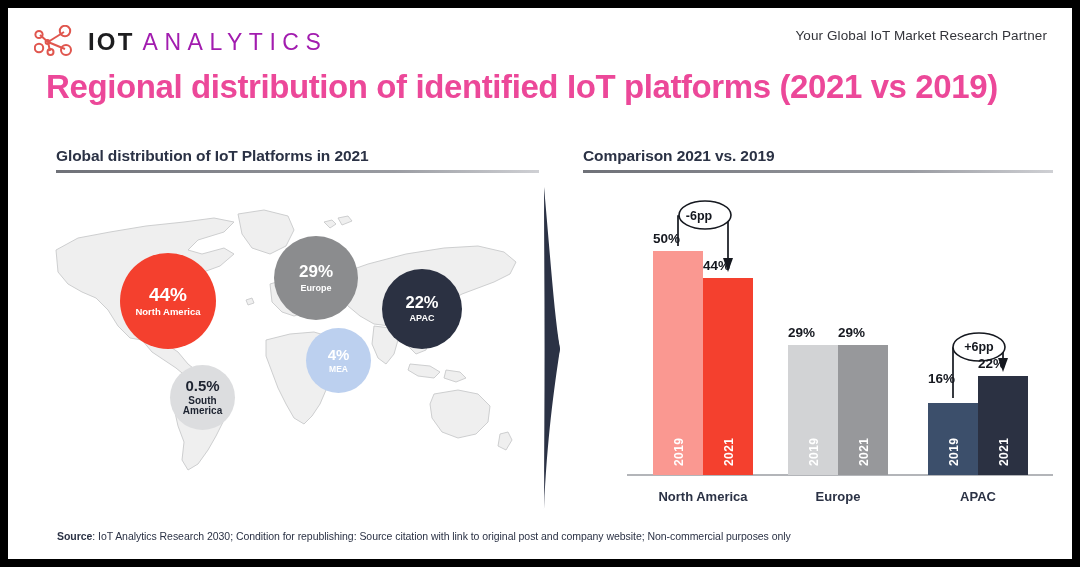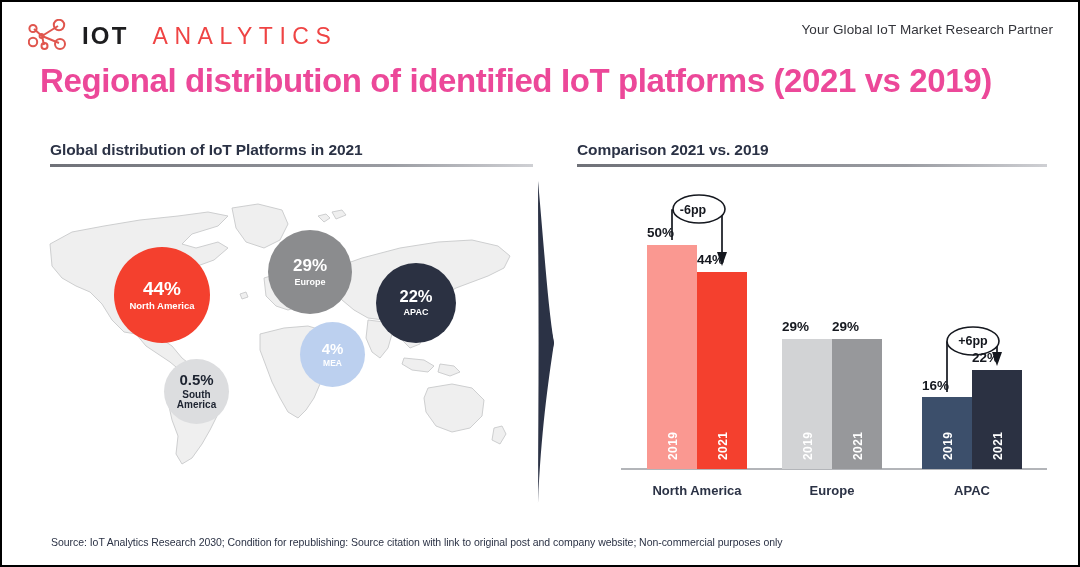--- a/index.html
+++ b/index.html
@@ -10,21 +10,21 @@
   body {
     font-family: "Liberation Sans", sans-serif;
     -webkit-font-smoothing: antialiased;
   }
   #slide {
     position: relative;
     width: 1080px;
     height: 567px;
     background: #ffffff;
     box-sizing: border-box;
-    border: 2px solid #000000;
+    border: 8px solid #000000;
     overflow: hidden;
   }
 
   
   #logo-row {
     position: absolute;
     left: 26px;
     top: 16px;
     display: flex;
     align-items: center;
@@ -36,22 +36,22 @@
     font-weight: bold;
     letter-spacing: 2.2px;
     color: #1d1d1f;
     margin-left: 10px;
     line-height: 1;
   }
   #logo-analytics {
     font-size: 23px;
     font-weight: 300;
     letter-spacing: 6.5px;
-    color: #ef4444;
-    margin-left: 24px;
+    color: #a21caf;
+    margin-left: 8px;
     line-height: 1;
   }
   #tagline {
     position: absolute;
     right: 25px;
     top: 20px;
     font-size: 13.5px;
     color: #33343a;
     letter-spacing: 0.1px;
   }
@@ -192,21 +192,21 @@
   
   #source {
     position: absolute;
     left: 36px;
     bottom: 17px;
     font-size: 10.5px;
     color: #2b3245;
     letter-spacing: -0.05px;
     white-space: nowrap;
   }
-  #source b { font-weight: normal; padding-left: 13px; }
+  #source b { font-weight: bold; padding-left: 13px; }
 </style>
 </head>
 <body>
 
 <div id="slide">
 
   <div id="logo-row">
     <svg id="logo-mark" viewBox="0 0 44 34">
       <g fill="none" stroke="#e0564e" stroke-width="2">
         <line x1="14" y1="17" x2="30" y2="7"></line>
@@ -326,21 +326,21 @@
       <ellipse cx="396" cy="159" rx="26" ry="14" fill="#ffffff" stroke="#15181f" stroke-width="1.6"></ellipse>
     </svg>
 
     <div class="ann-text" style="left:96px; top:21px; width:40px;">-6pp</div>
     <div class="ann-text" style="left:370px; top:152px; width:52px;">+6pp</div>
 
     <div class="val-label" style="left:70px;  top:43px;  width:50px;">50%</div>
     <div class="val-label" style="left:120px; top:70px;  width:50px;">44%</div>
     <div class="val-label" style="left:205px; top:137px; width:50px;">29%</div>
     <div class="val-label" style="left:255px; top:137px; width:50px;">29%</div>
-    <div class="val-label" style="left:345px; top:196px; width:50px;">16%</div>
+    <div class="val-label" style="left:345px; top:183px; width:50px;">16%</div>
     <div class="val-label" style="left:395px; top:168px; width:50px;">22%</div>
 
     <div class="yr-label" style="left:89px;  top:278px; color:#ffffff;">2019</div>
     <div class="yr-label" style="left:139px; top:278px; color:#ffffff;">2021</div>
     <div class="yr-label" style="left:224px; top:278px; color:#ffffff;">2019</div>
     <div class="yr-label" style="left:274px; top:278px; color:#ffffff;">2021</div>
     <div class="yr-label" style="left:364px; top:278px; color:#ffffff;">2019</div>
     <div class="yr-label" style="left:414px; top:278px; color:#ffffff;">2021</div>
 
     <div class="grp-label" style="left:55px;  width:130px;">North America</div>

